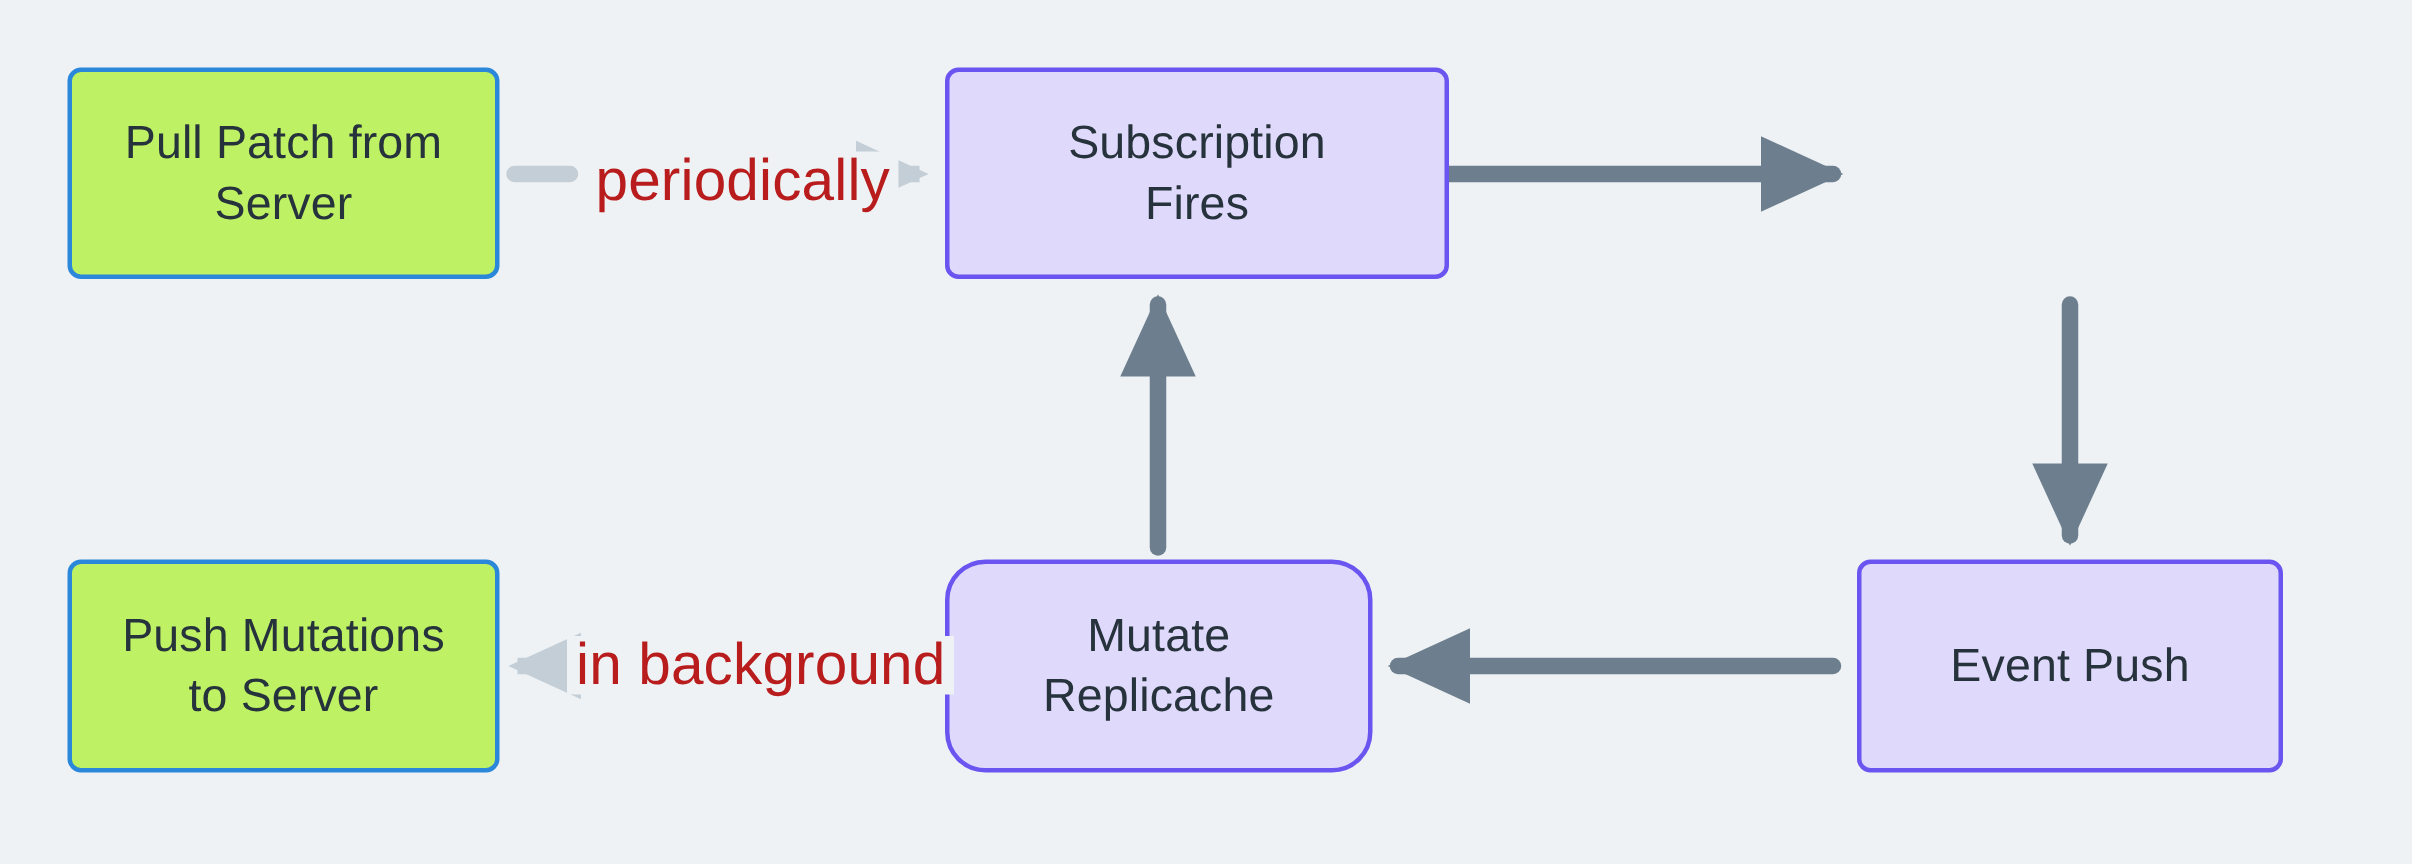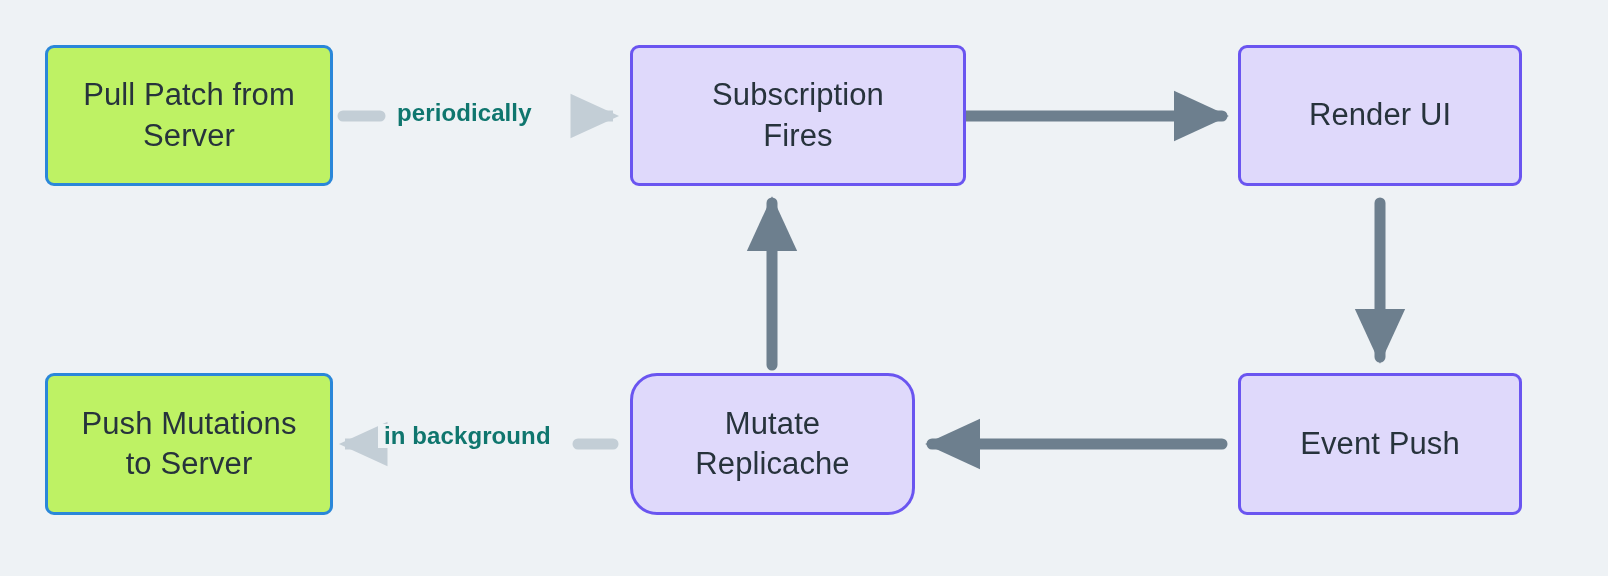--- a/index.html
+++ b/index.html
@@ -50,29 +50,28 @@
   .node-purple {
     background: #dfd9fb;
     border-color: #6a55f0;
   }
   .node-label {
     padding: 0 14px;
     white-space: pre-line;
   }
   .edge-label {
     position: absolute;
-    font-size: 24px;
-    color: #0f766e;
+    font-size: 39px;
+    color: #b91c1c;
     letter-spacing: 0.1px;
     white-space: nowrap;
     z-index: 3;
     background: #eef2f5;
     padding: 0 6px;
     line-height: 1;
-    font-weight: bold;
   }
 </style>
 </head>
 <body>
 
 <div id="diagram">
 
   <svg id="edge-layer" viewBox="0 0 1608 576" xmlns="http://www.w3.org/2000/svg">
     <defs>
       <marker id="arrow-strong" viewBox="0 0 10 10" refX="8.4" refY="5" markerWidth="5.2" markerHeight="5.2" orient="auto-start-reverse">
@@ -113,23 +112,20 @@
   <div class="node node-blue" style="left:45px; top:45px; width:288px; height:141px;">
     <span class="node-label">Pull Patch from
 Server</span>
   </div>
 
   <div class="node node-purple" style="left:630px; top:45px; width:336px; height:141px;">
     <span class="node-label">Subscription
 Fires</span>
   </div>
 
-  <div class="node node-purple" style="left:1238px; top:45px; width:284px; height:141px;">
-    <span class="node-label">Render UI</span>
-  </div>
 
   <div class="node node-blue" style="left:45px; top:373px; width:288px; height:142px;justify-content:center;">
     <span class="node-label">Push Mutations
 to Server</span>
   </div>
 
   <div class="node node-purple" style="left:630px; top:373px; width:285px; height:142px;border-radius:27px;">
     <span class="node-label">Mutate
 Replicache</span>
   </div>

